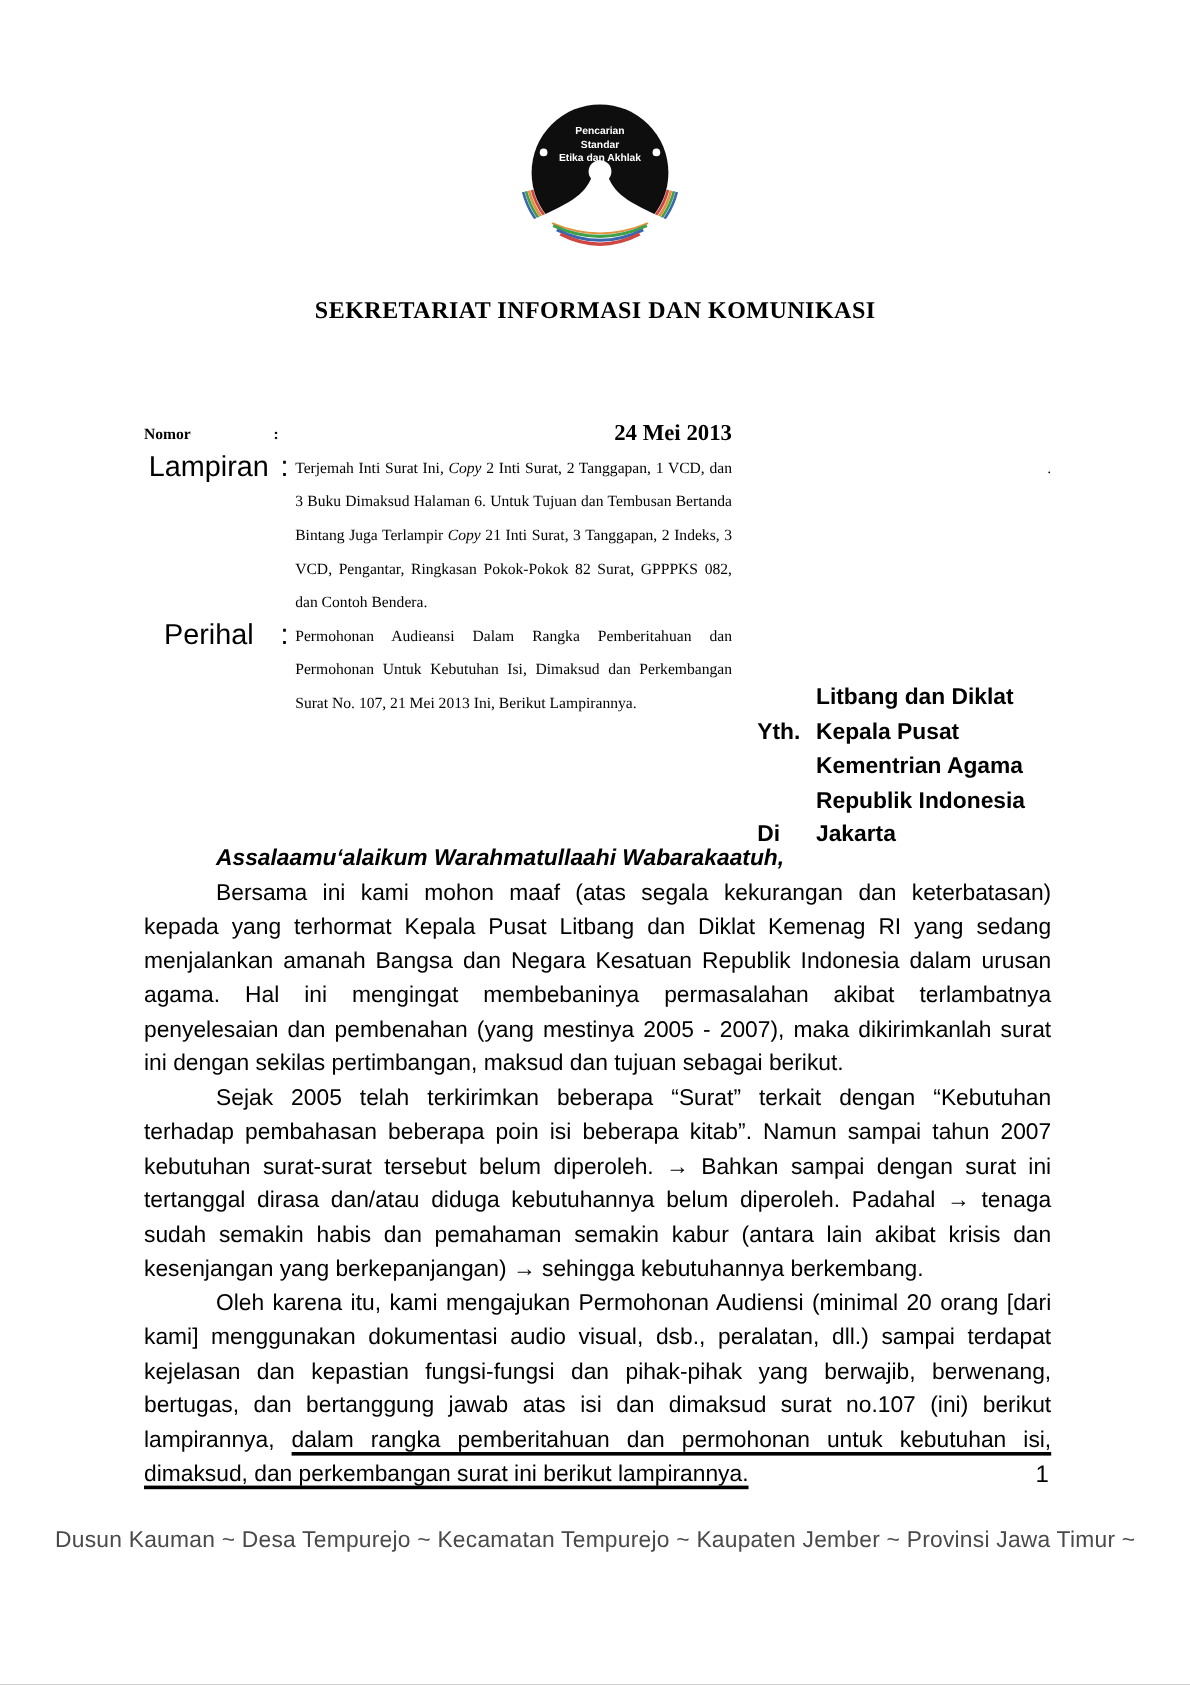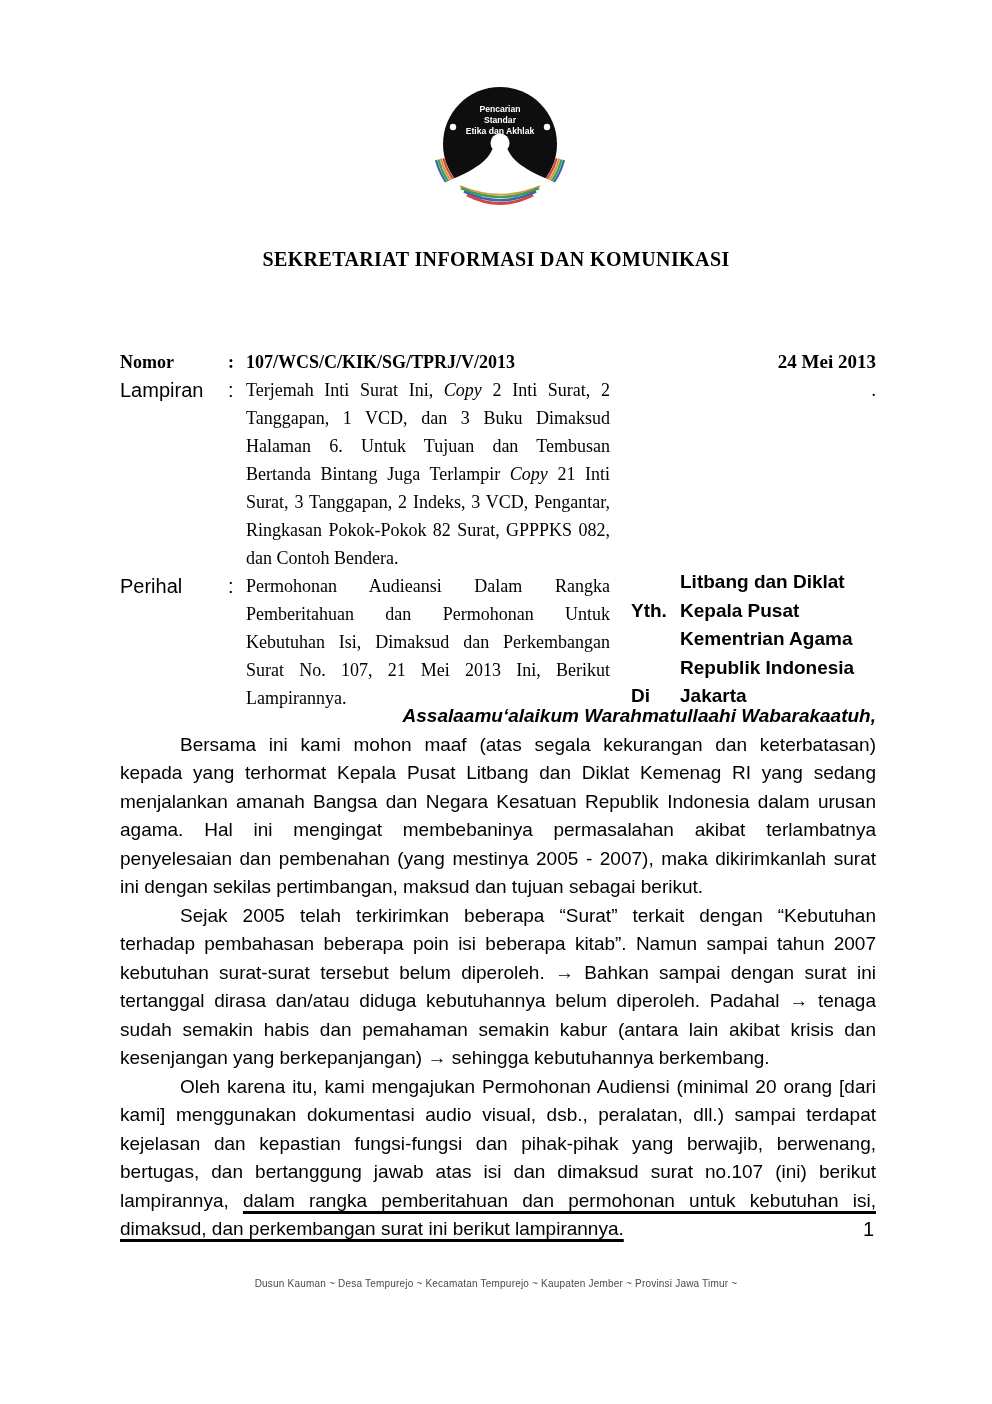--- a/index.html
+++ b/index.html
@@ -14,53 +14,53 @@
   .logo svg { display:block; width:100%; height:100%; }
   
   .title {
     position:absolute; left:0; top:248px; width:100%; margin:0;
     text-align:center; font-family:"Liberation Serif", serif;
     font-weight:bold; font-size:20px; letter-spacing:0.4px;
   }
   
   .meta { position:absolute; left:120px; top:348px; width:756px; line-height:28px; }
   .meta-row { display:grid; grid-template-columns:108px 18px 364px 1fr; align-items:start; }
-  .serif { font-family:"Liberation Serif", serif; font-size:18px; }
-  .sans  { font-family:"Liberation Sans", sans-serif; font-size:20px; }
+  .serif { font-family:"Liberation Serif", serif; font-size:13px; }
+  .sans  { font-family:"Liberation Sans", sans-serif; font-size:24px;text-align:center; }
   .b { font-weight:bold; }
   .just { text-align:justify; }
   .right-cell { text-align:right; }
   .date { font-size:19px; }
   
   .addressee {
     position:absolute; left:631px; top:568px; width:250px;
     font-weight:bold; font-size:19px; line-height:28.5px;
   }
   .addr-line { white-space:nowrap; }
   .addr-prefix { display:inline-block; width:49px; }
   .addr-indent { padding-left:49px; }
   
   .letter-body {
     position:absolute; left:120px; top:702px; width:756px;
     font-size:19px; line-height:28.5px; text-align:justify;
   }
   .salutation {
-    margin:0 0 0 60px; font-weight:bold; font-style:italic; text-align:right;
+    margin:0 0 0 60px; font-weight:bold; font-style:italic; text-align:left;
   }
   .letter-body p { margin:0; text-indent:60px; }
   .su  { text-decoration-thickness:1.8px; text-underline-offset:3px; }
   .su2 { text-decoration:underline; text-decoration-thickness:2.6px; text-underline-offset:4px; }
   .si  { font-style:italic; }
   
   .page-number {
     position:absolute; right:118px; top:1218px; font-size:20px;
   }
   .footer {
     position:absolute; left:0; top:1272px; width:100%;
-    text-align:center; font-size:10px; line-height:24px;
+    text-align:center; font-size:19px; line-height:24px;
     color:#4a4a4a; letter-spacing:0.2px;
   }
 </style>
 </head>
 <body>
 
 <div class="page">
 
   <div class="logo">
     <svg viewBox="0 0 148 138" aria-hidden="true">
@@ -89,21 +89,20 @@
       <text x="74" y="50" text-anchor="middle" fill="#ffffff" font-size="8.6" font-weight="bold" font-family="Liberation Sans, sans-serif">Etika dan Akhlak</text>
     </svg>
   </div>
 
   <h1 class="title">SEKRETARIAT INFORMASI DAN KOMUNIKASI</h1>
 
   <div class="meta">
     <div class="meta-row">
       <span class="serif b">Nomor</span>
       <span class="serif b">:</span>
-      <span class="serif b">107/WCS/C/KIK/SG/TPRJ/V/2013</span>
       <span class="serif b right-cell date">24 Mei 2013</span>
     </div>
     <div class="meta-row">
       <span class="sans">Lampiran</span>
       <span class="sans">:</span>
       <span class="serif just"><span>Terjemah Inti Surat Ini, </span><span class="si">Copy</span><span> 2 Inti Surat, 2 Tanggapan, 1 VCD, dan 3 Buku Dimaksud Halaman 6. Untuk Tujuan dan Tembusan Bertanda Bintang Juga Terlampir </span><span class="si">Copy</span><span> 21 Inti Surat, 3 Tanggapan, 2 Indeks, 3 VCD, Pengantar, Ringkasan Pokok-Pokok 82 Surat, GPPPKS 082, dan Contoh Bendera.</span></span>
       <span class="serif right-cell">.</span>
     </div>
     <div class="meta-row">
       <span class="sans">Perihal</span>

